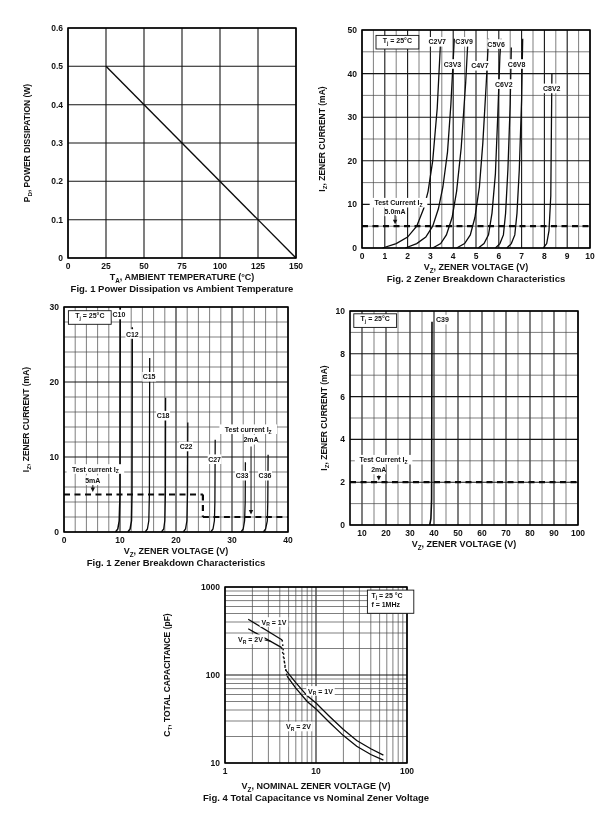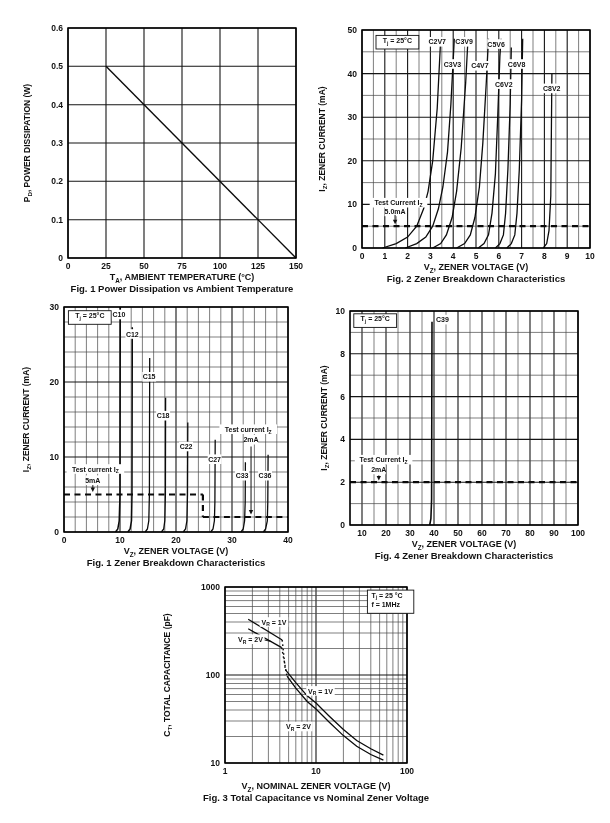--- a/index.html
+++ b/index.html
@@ -325,21 +325,20 @@
         <text x="265.0" y="244" text-anchor="middle" font-size="8.5" font-weight="bold" fill="#111111">100</text>
         <text x="32" y="236.0" text-anchor="end" font-size="8.5" font-weight="bold" fill="#111111">0</text>
         <text x="32" y="193.2" text-anchor="end" font-size="8.5" font-weight="bold" fill="#111111">2</text>
         <text x="32" y="150.4" text-anchor="end" font-size="8.5" font-weight="bold" fill="#111111">4</text>
         <text x="32" y="107.6" text-anchor="end" font-size="8.5" font-weight="bold" fill="#111111">6</text>
         <text x="32" y="64.8" text-anchor="end" font-size="8.5" font-weight="bold" fill="#111111">8</text>
         <text x="32" y="22.0" text-anchor="end" font-size="8.5" font-weight="bold" fill="#111111">10</text>
         <text x="14" y="126" text-anchor="middle" font-size="8.5" font-weight="bold" fill="#111111" transform="rotate(-90 14 126)"><tspan>I</tspan><tspan dy="1.8" font-size="6.1">Z</tspan><tspan dy="-1.8">, ZENER CURRENT (mA)</tspan></text>
       </svg>
     <div class="xlab" style="left: 5px; width: 292px; top: 247px;">V<sub>Z</sub>, ZENER VOLTAGE (V)</div>
-    <div class="cap" style="left: 5px; width: 292px; top: 258px;">Fig. 4  Zener Breakdown Characteristics</div>
   </section>
   <section class="fig" id="fig5" style="left: 148px; top: 576px; width: 318px; height: 233px;">
     <svg class="plot" width="318" height="205">
         <g>
           <line x1="77.0" y1="11" x2="77.0" y2="187" stroke="#151515" stroke-width="1.1"></line>
           <line x1="104.4" y1="11" x2="104.4" y2="187" stroke="#474747" stroke-width="0.7"></line>
           <line x1="120.4" y1="11" x2="120.4" y2="187" stroke="#474747" stroke-width="0.7"></line>
           <line x1="131.8" y1="11" x2="131.8" y2="187" stroke="#474747" stroke-width="0.7"></line>
           <line x1="140.6" y1="11" x2="140.6" y2="187" stroke="#474747" stroke-width="0.7"></line>
           <line x1="147.8" y1="11" x2="147.8" y2="187" stroke="#474747" stroke-width="0.7"></line>
@@ -402,15 +401,15 @@
         <text x="150.4" y="153.1" text-anchor="middle" font-size="7" font-weight="bold" fill="#111111"><tspan>V</tspan><tspan dy="1.8" font-size="5.0">R</tspan><tspan dy="-1.8"> = 2V</tspan></text>
         <text x="77.0" y="198" text-anchor="middle" font-size="8.5" font-weight="bold" fill="#111111">1</text>
         <text x="168.0" y="198" text-anchor="middle" font-size="8.5" font-weight="bold" fill="#111111">10</text>
         <text x="259.0" y="198" text-anchor="middle" font-size="8.5" font-weight="bold" fill="#111111">100</text>
         <text x="72" y="190.0" text-anchor="end" font-size="8.5" font-weight="bold" fill="#111111">10</text>
         <text x="72" y="102.0" text-anchor="end" font-size="8.5" font-weight="bold" fill="#111111">100</text>
         <text x="72" y="14.0" text-anchor="end" font-size="8.5" font-weight="bold" fill="#111111">1000</text>
         <text x="22" y="99" text-anchor="middle" font-size="8.5" font-weight="bold" fill="#111111" transform="rotate(-90 22 99)"><tspan>C</tspan><tspan dy="1.8" font-size="6.1">T</tspan><tspan dy="-1.8">, TOTAL CAPACITANCE (pF)</tspan></text>
       </svg>
     <div class="xlab" style="left: 9px; width: 318px; top: 205px;">V<sub>Z</sub>, NOMINAL ZENER VOLTAGE (V)</div>
-    <div class="cap" style="left: 9px; width: 318px; top: 216px;">Fig. 3  Total Capacitance vs Nominal Zener Voltage</div>
+    <div class="cap" style="left: 9px; width: 318px; top: 216px;">Fig. 4  Total Capacitance vs Nominal Zener Voltage</div>
   </section>
 </div>
 
 </body></html>

